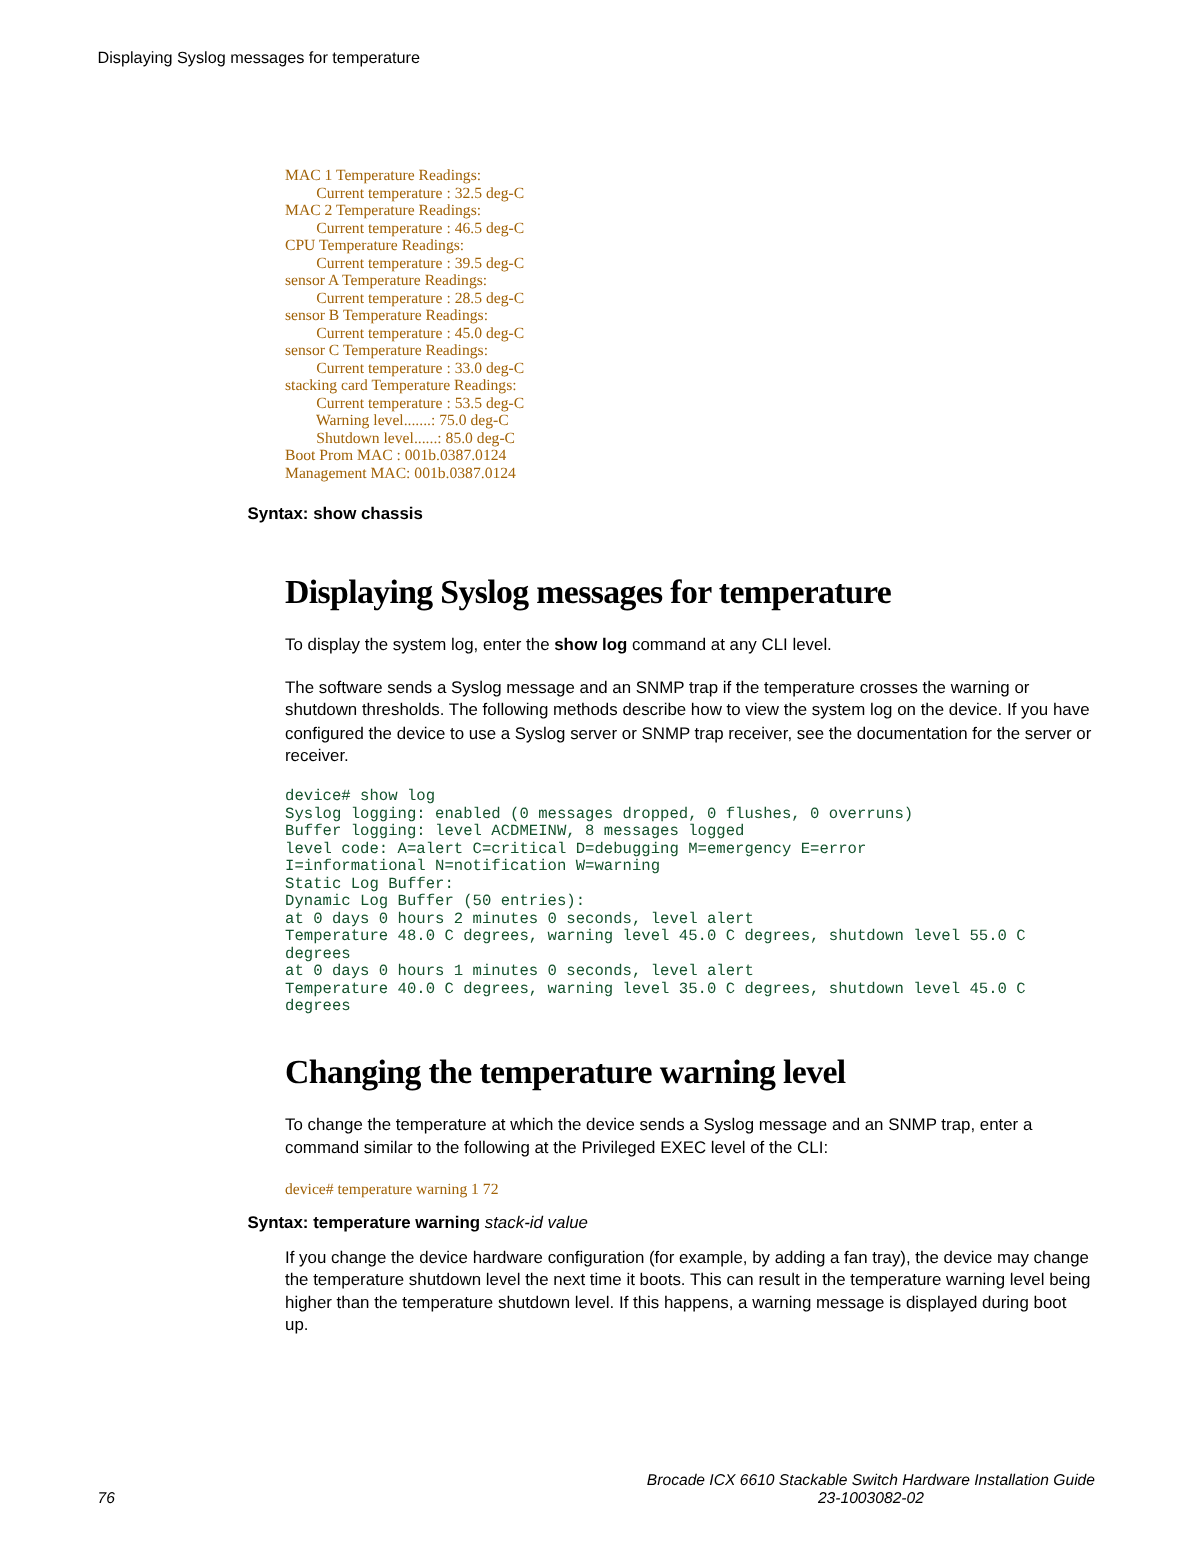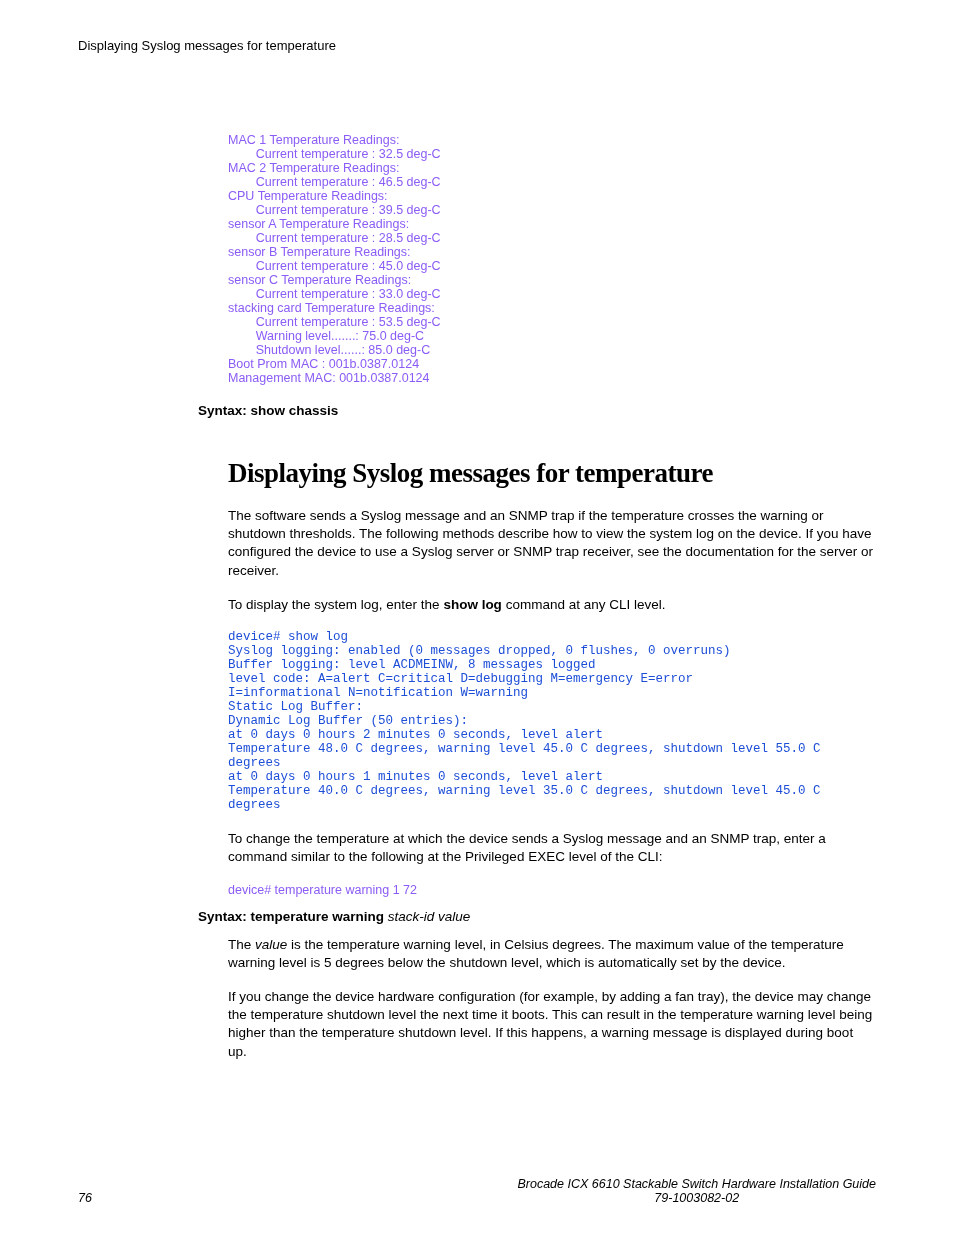--- a/index.html
+++ b/index.html
@@ -15,33 +15,33 @@
     box-sizing: border-box;
     padding: 38px 80px 0 78px;
     position: relative;
   }
   .running-head {
     font-size: 13px;
     color: #000;
     margin-bottom: 80px;
   }
   .code-block {
-    font-family: Liberation Sans, sans-serif;
+    font-family: Liberation Serif, serif;
     font-size: 12.5px;
     white-space: pre;
-    color: #8b5cf6;
+    color: #a16207;
     line-height: 1.12;
     margin-left: 150px;
     margin-bottom: 18px;
   }
   .code-block-wide {
     font-family: "Courier New", monospace;
     font-size: 12.5px;
     white-space: pre;
-    color: #1d4ed8;
+    color: #14532d;
     line-height: 1.12;
     margin-left: 150px;
     margin-bottom: 18px;
     max-width: 720px;
     word-wrap: break-word;
     white-space: pre-wrap;
   }
   .syntax-line {
     margin-left: 120px;
     font-size: 13.5px;
@@ -102,56 +102,54 @@
         Current temperature : 53.5 deg-C
         Warning level.......: 75.0 deg-C
         Shutdown level......: 85.0 deg-C
 Boot Prom MAC : 001b.0387.0124
 Management MAC: 001b.0387.0124</div>
 
   <div class="syntax-line"><b>Syntax: show chassis</b></div>
 
   <div class="h1">Displaying Syslog messages for temperature</div>
 
-  <div class="body-text">The software sends a Syslog message and an SNMP trap if the temperature crosses the warning or shutdown thresholds. The following methods describe how to view the system log on the device. If you have configured the device to use a Syslog server or SNMP trap receiver, see the documentation for the server or receiver.</div>
-
   <div class="body-text">
     <span>To display the system log, enter the </span><b>show log</b><span> command at any CLI level.</span>
   </div>
+
+  <div class="body-text">The software sends a Syslog message and an SNMP trap if the temperature crosses the warning or shutdown thresholds. The following methods describe how to view the system log on the device. If you have configured the device to use a Syslog server or SNMP trap receiver, see the documentation for the server or receiver.</div>
 
   <div class="code-block-wide">device# show log
 Syslog logging: enabled (0 messages dropped, 0 flushes, 0 overruns)
 Buffer logging: level ACDMEINW, 8 messages logged
 level code: A=alert C=critical D=debugging M=emergency E=error
 I=informational N=notification W=warning
 Static Log Buffer:
 Dynamic Log Buffer (50 entries):
 at 0 days 0 hours 2 minutes 0 seconds, level alert
 Temperature 48.0 C degrees, warning level 45.0 C degrees, shutdown level 55.0 C degrees
 at 0 days 0 hours 1 minutes 0 seconds, level alert
 Temperature 40.0 C degrees, warning level 35.0 C degrees, shutdown level 45.0 C degrees</div>
 
+  <div class="h1" style="margin-top:30px;">Changing the temperature warning level</div>
 
   <div class="body-text">To change the temperature at which the device sends a Syslog message and an SNMP trap, enter a command similar to the following at the Privileged EXEC level of the CLI:</div>
 
   <div class="code-block" style="margin-bottom:12px;">device# temperature warning 1 72</div>
 
   <div class="syntax-line" style="margin-bottom:12px;">
     <b>Syntax: temperature warning</b><span class="em"> stack-id value</span>
   </div>
 
 
-  <div class="body-text">
-    <span>The </span><span class="em">value</span><span> is the temperature warning level, in Celsius degrees. The maximum value of the temperature warning level is 5 degrees below the shutdown level, which is automatically set by the device.</span>
-  </div>
 
   <div class="body-text">If you change the device hardware configuration (for example, by adding a fan tray), the device may change the temperature shutdown level the next time it boots. This can result in the temperature warning level being higher than the temperature shutdown level. If this happens, a warning message is displayed during boot up.</div>
 
 
   <div class="footer">
     <div class="pagenum">76</div>
     <div class="right">
       <div>Brocade ICX 6610 Stackable Switch Hardware Installation Guide</div>
-      <div>79-1003082-02</div>
+      <div>23-1003082-02</div>
     </div>
   </div>
 
 </div>
 
 </body></html>

